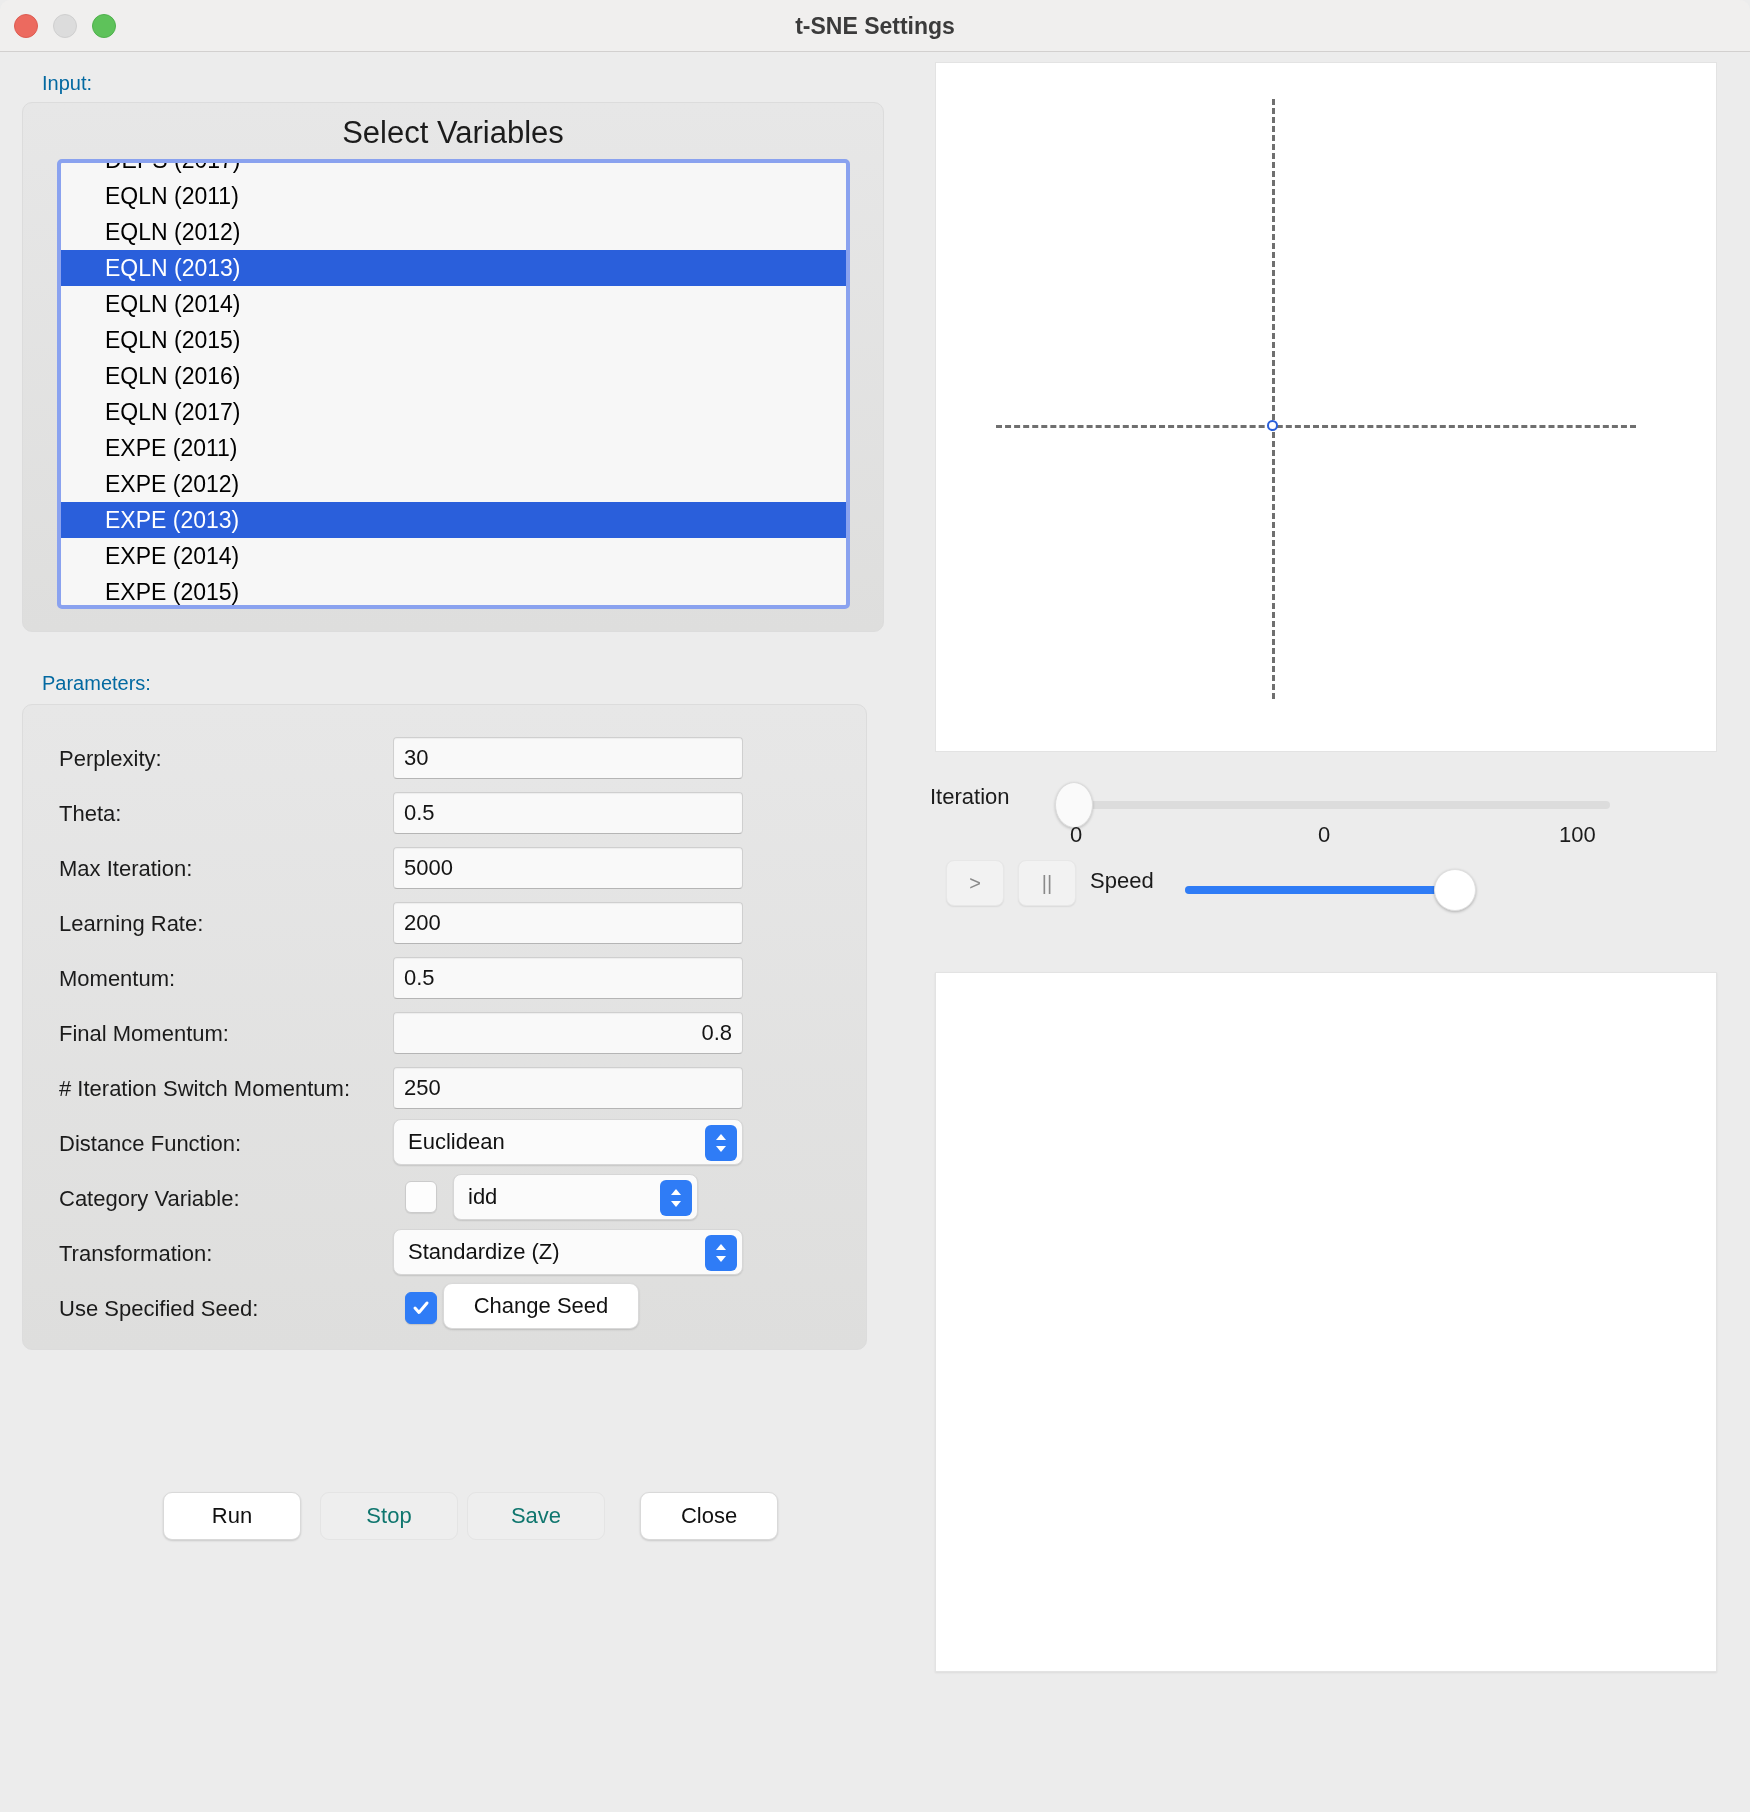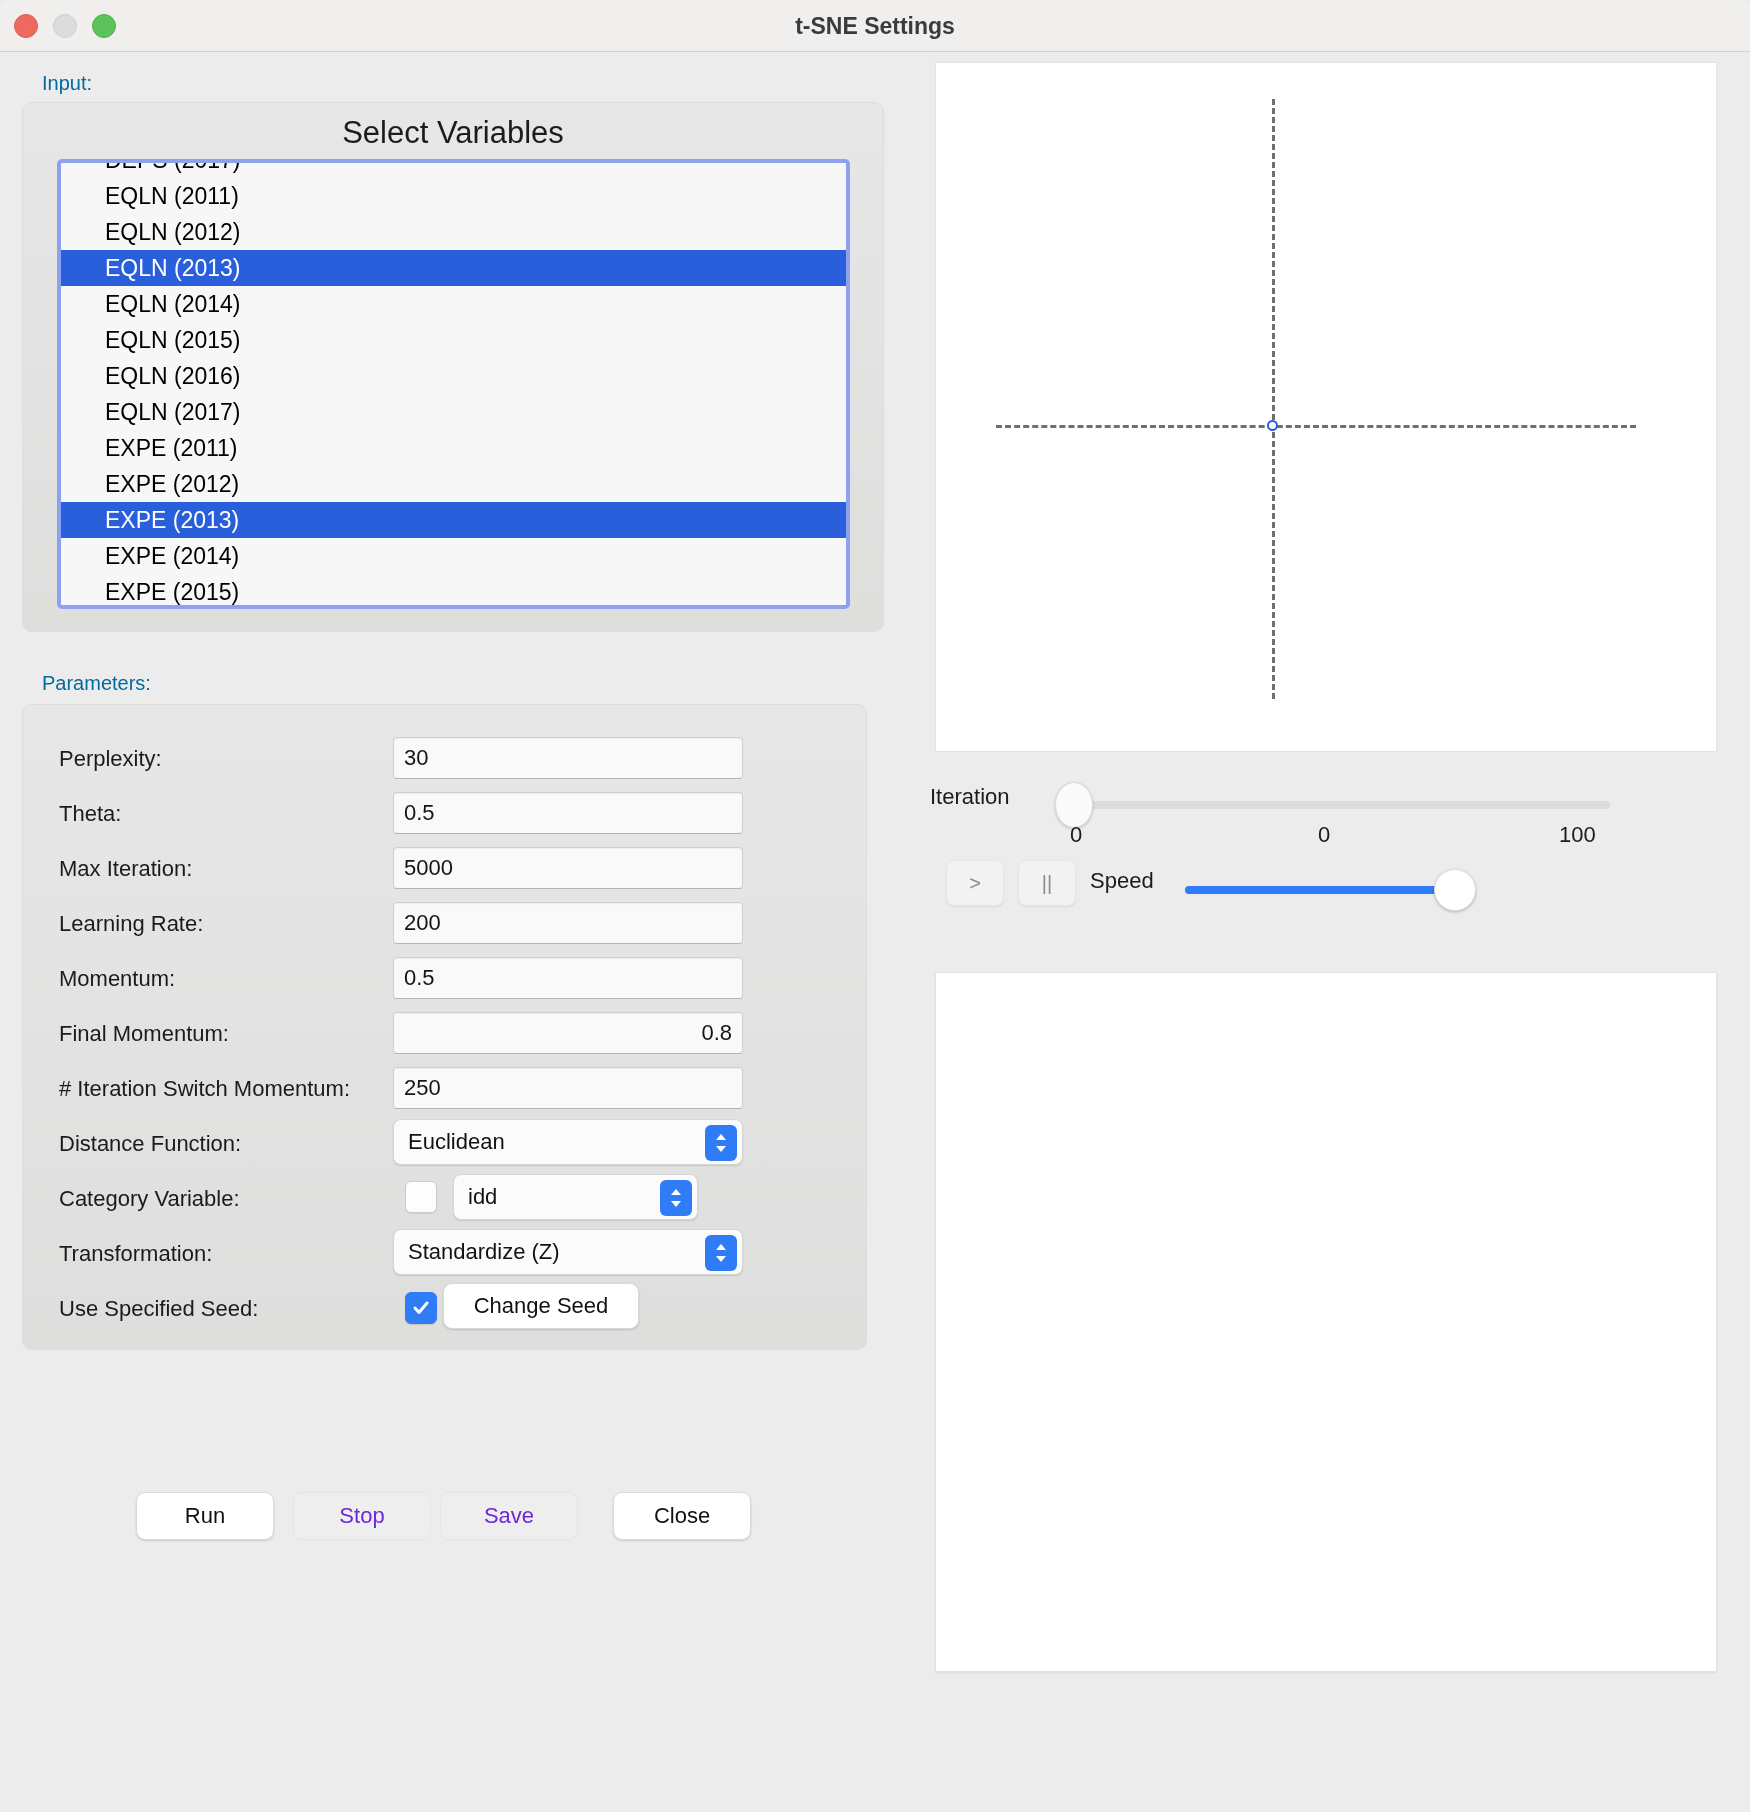--- a/index.html
+++ b/index.html
@@ -123,25 +123,25 @@
   }
   .btn {
     background: #ffffff;
     border: 1px solid #d9d9d9;
     border-radius: 9px;
     font-size: 22px; color: #111;
     box-shadow: 0 1px 2px rgba(0,0,0,0.15);
     text-align: center;
     cursor: default;
   }
-  .btn.disabled { background: #eeeeee; color: #6d28d9; border-color: #e4e4e4; box-shadow: none; }
+  .btn.disabled { background: #eeeeee; color: #0f766e; border-color: #e4e4e4; box-shadow: none; }
   #change-seed { position: absolute; left: 420px; top: 2px; width: 196px; height: 46px; line-height: 44px; text-align: center; }
   
   .actions { position: absolute; left: 0; top: 1440px; width: 930px; height: 60px; }
-  .actions .btn { position: absolute; top: 0; height: 48px; line-height: 46px; width: 138px; }
+  .actions .btn { position: absolute; top: 0; height: 48px; line-height: 46px; width: 138px; margin-left: 27px; }
   #btn-run   { left: 136px; }
   #btn-stop  { left: 293px; }
   #btn-save  { left: 440px; text-align: center; }
   #btn-close { left: 613px; }
   
   .right { position: absolute; left: 930px; top: 52px; width: 820px; height: 1760px; }
   .plot-panel {
     position: absolute; left: 5px; top: 10px;
     width: 782px; height: 690px;
     background: #ffffff;

